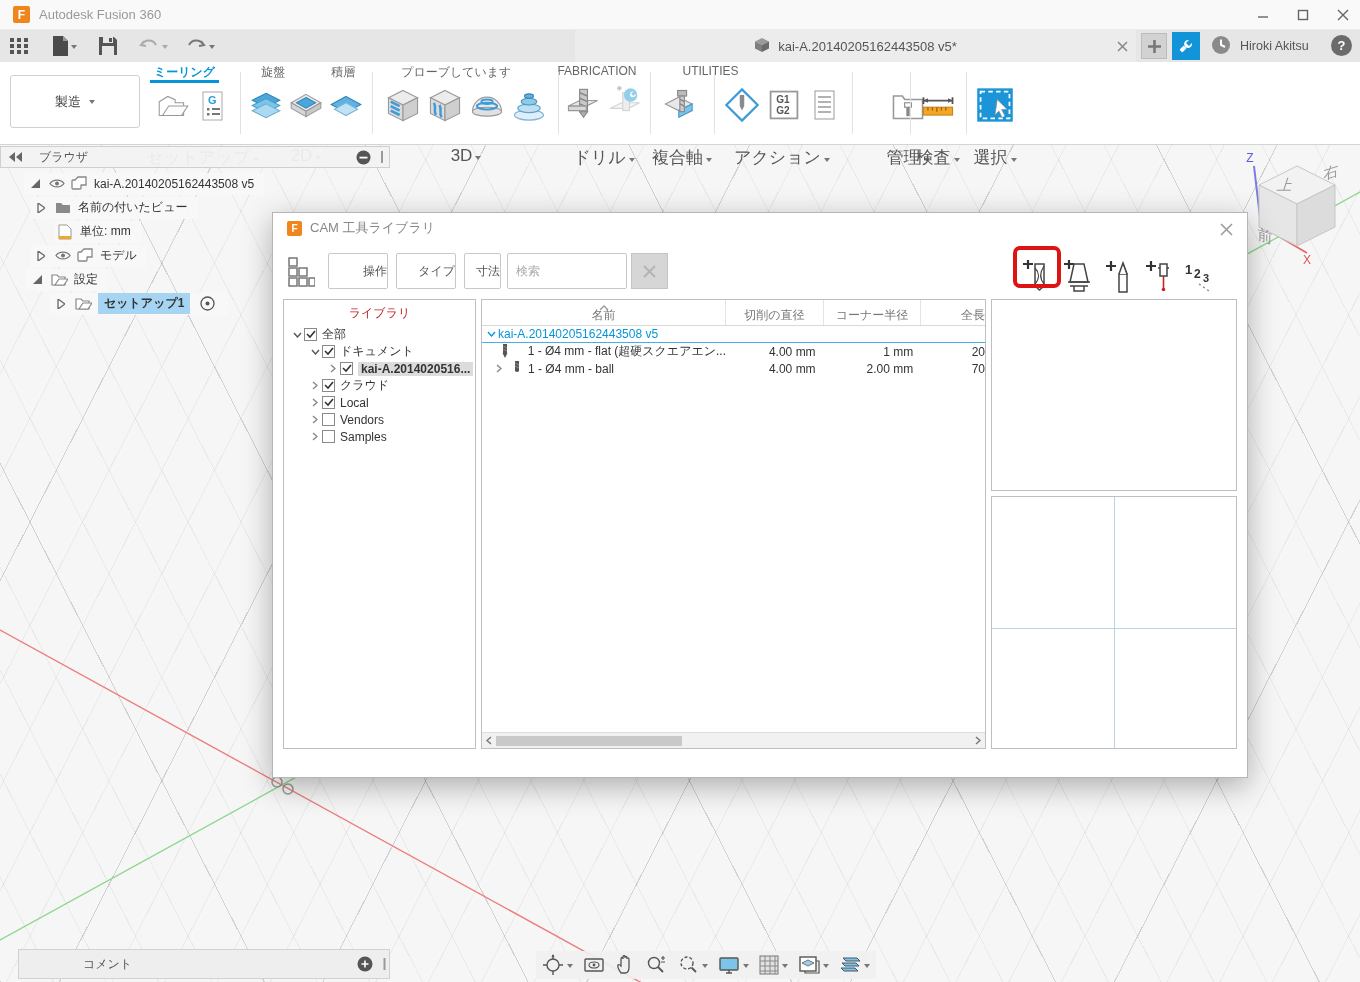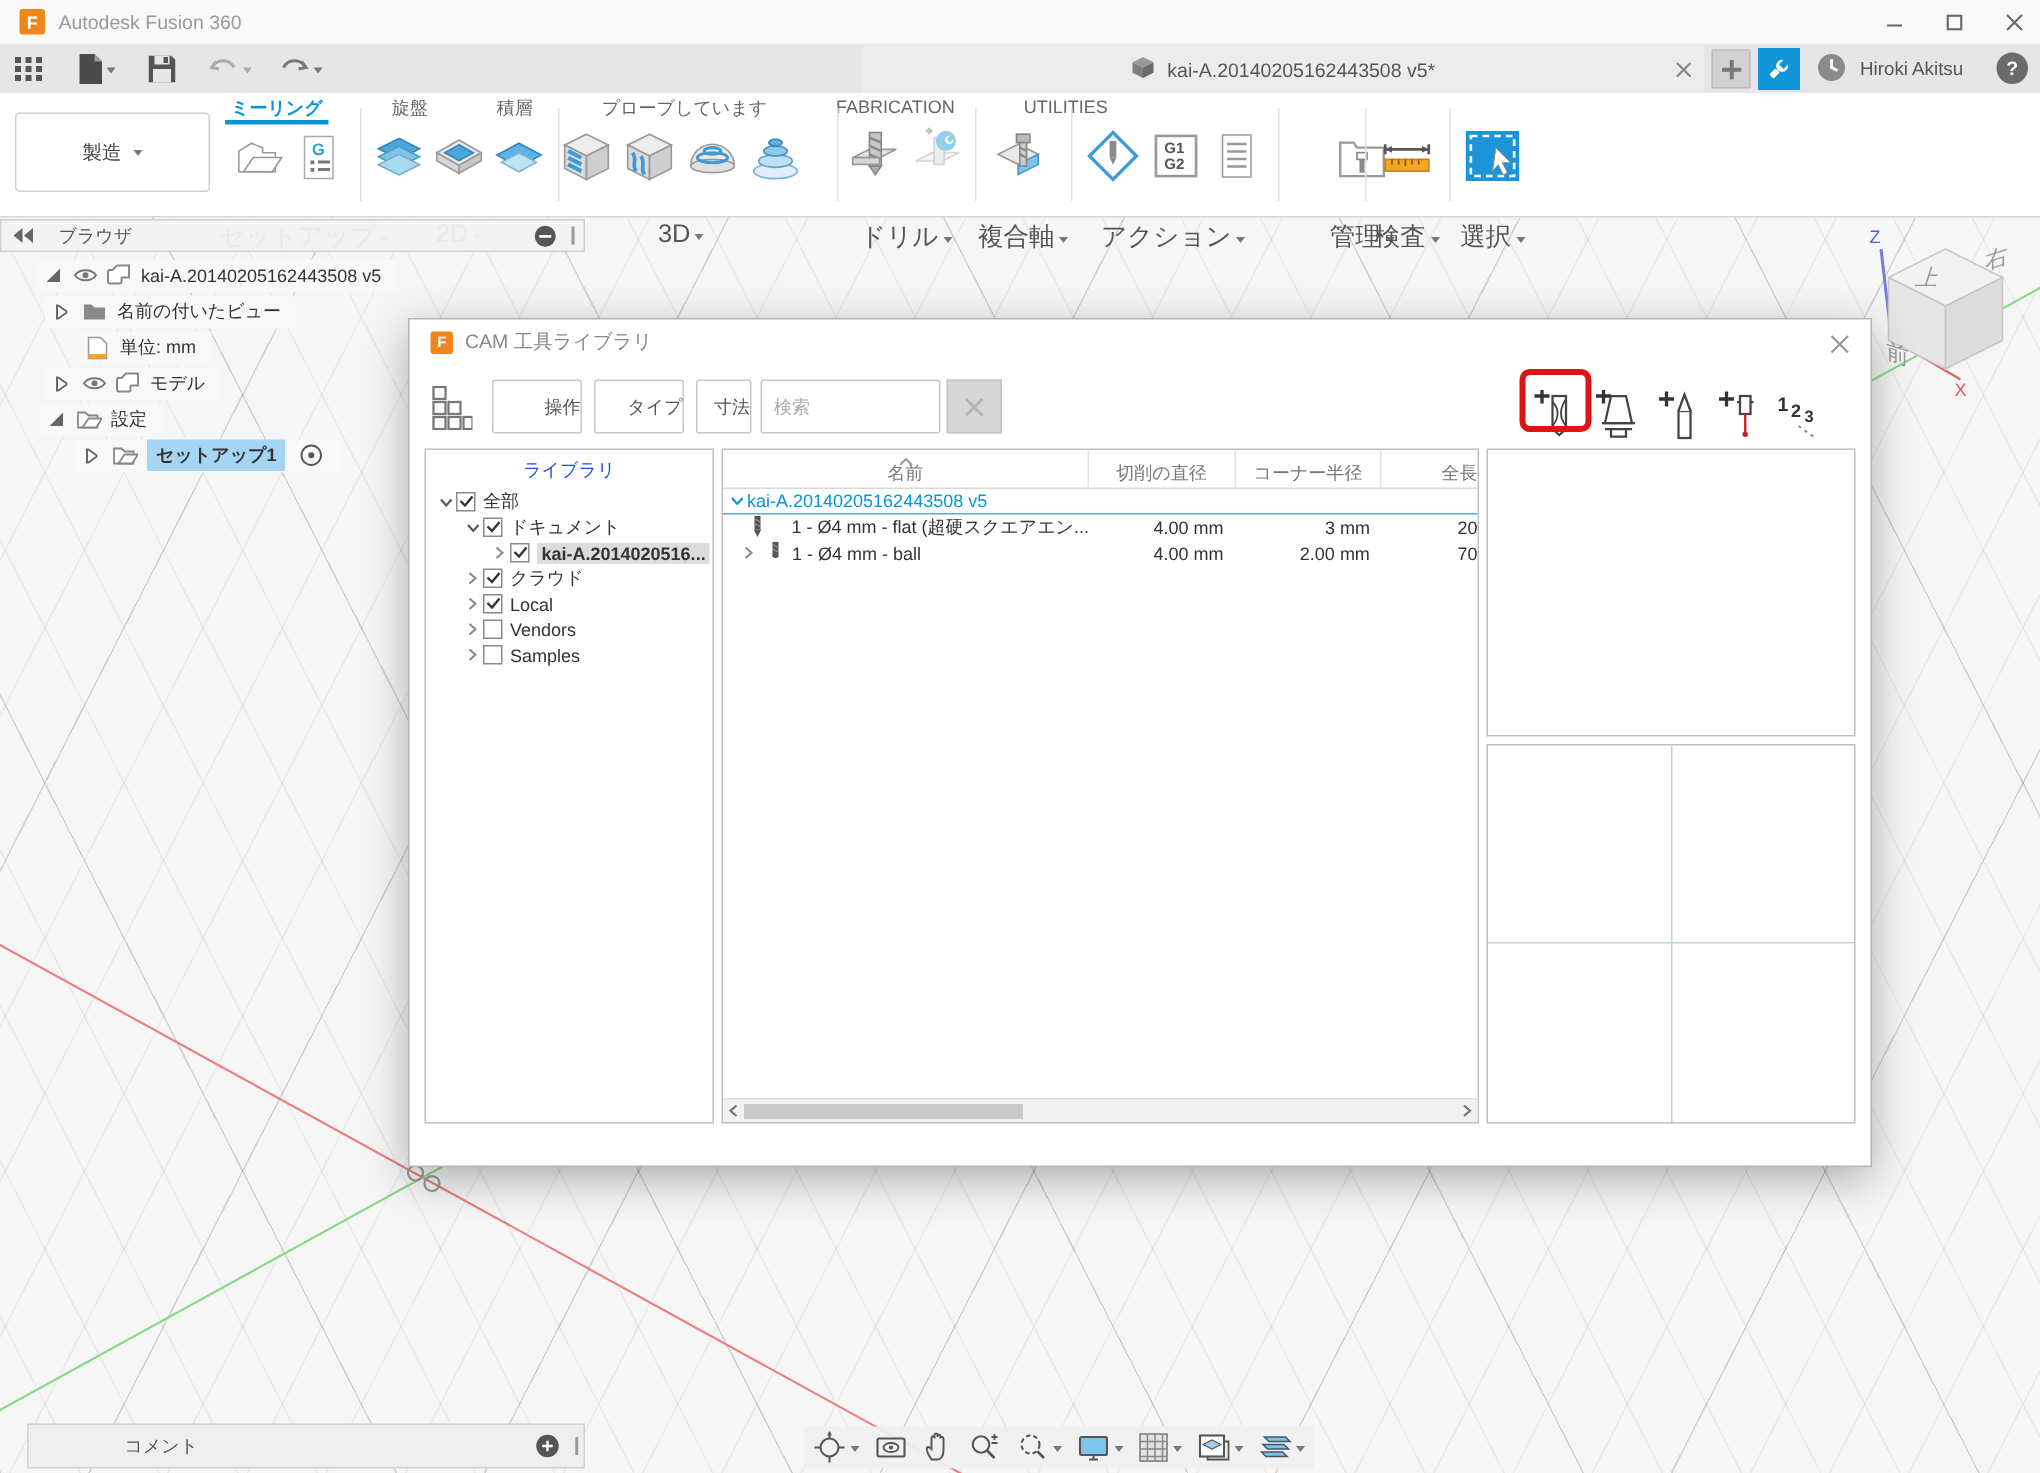--- a/index.html
+++ b/index.html
@@ -79,21 +79,21 @@
   .fbtn{position:absolute;top:40px;height:36px;border:1px solid #c8c8c8;background:#fff;border-radius:2px;
     display:flex;align-items:center;justify-content:flex-end;font-size:12px;color:#555;cursor:pointer;}
   .fsearch{position:absolute;left:234px;top:40px;width:120px;height:36px;border:1px solid #c8c8c8;border-radius:2px;
     font-size:12px;color:#333;padding:0 8px;outline:none;font-family:inherit;}
   .fsearch::placeholder{color:#aaa;}
   .fclear{position:absolute;left:358px;top:40px;width:37px;height:36px;background:#d6d6d6;border:1px solid #c4c4c4;
     display:flex;align-items:center;justify-content:center;}
   .toolbtn{position:absolute;top:46px;width:38px;height:36px;display:flex;align-items:center;justify-content:center;cursor:pointer;}
   .red-annot{position:absolute;left:740px;top:33px;width:48px;height:42px;border:4px solid #de1313;border-radius:7px;pointer-events:none;}
   .libpanel{position:absolute;left:10px;top:86px;width:193px;height:450px;border:1px solid #bfbfbf;overflow:hidden;}
-  .libhead{height:26px;display:flex;align-items:center;justify-content:center;font-size:12px;color:#1d4ed8;}
+  .libhead{height:26px;display:flex;align-items:center;justify-content:center;font-size:12px;color:#b91c1c;}
   .librow{display:flex;align-items:center;height:17px;font-size:12px;color:#333;white-space:nowrap;}
   .chk{width:13px;height:13px;border:1px solid #8a8a8a;background:#fff;display:inline-flex;align-items:center;justify-content:center;margin-right:5px;flex:0 0 13px;}
   .chev{width:14px;display:inline-flex;align-items:center;justify-content:center;flex:0 0 14px;}
   .libsel{background:#dcdcdc;font-weight:bold;padding:0 3px;}
 
   .tablepanel{position:absolute;left:208px;top:86px;width:505px;height:450px;border:1px solid #bfbfbf;overflow:hidden;}
   .thead{display:flex;height:26px;border-bottom:1px solid #d9d9d9;font-size:12px;color:#777;align-items:flex-end;}
   .th{display:flex;align-items:center;justify-content:center;height:100%;border-right:1px solid #e4e4e4;position:relative;}
   .th:last-child{border-right:none;}
   .sortmark{position:absolute;top:0px;left:50%;margin-left:-5px;}
@@ -298,21 +298,21 @@
         <span class="ricon">
           <svg width="36" height="36" viewBox="0 0 34 34">
               <polygon points="17,8 31,15.5 17,23 3,15.5" fill="#5fb2e2" stroke="#2d86b8"></polygon>
               <polygon points="17,14 28,20 17,26 6,20" fill="#bfe2f4" stroke="#7db6d4"></polygon>
             </svg></span>
       </div>
       <div class="rlabel"><span>2D</span><span class="caret"></span></div>
     </div>
     <div class="rsep" style="left:372px"></div>
 
-    <div class="rgroup" style="left:368px;width:172px">
+    <div class="rgroup" style="left:380px;width:172px">
       <div class="ricons">
         <span class="ricon">
           <svg width="38" height="38" viewBox="0 0 34 34">
               <polygon points="17,4 30,10.5 17,17 4,10.5" fill="#ececec" stroke="#999"></polygon>
               <polygon points="4,10.5 17,17 17,31 4,24.5" fill="#dcdcdc" stroke="#999"></polygon>
               <polygon points="17,17 30,10.5 30,24.5 17,31" fill="#cfcfcf" stroke="#999"></polygon>
               <path d="M6 14 L14 18 M6 18 L14 22 M6 22 L14 26" stroke="#3f9bd8" stroke-width="2.4" fill="none"></path>
             </svg></span>
         <span class="ricon">
           <svg width="38" height="38" viewBox="0 0 34 34">
@@ -769,21 +769,21 @@
           <span style="width:46px;display:inline-flex;justify-content:center">
             <svg width="8" height="15" viewBox="0 0 8 15">
                 <rect x="2" y="0" width="4" height="9" fill="#555"></rect>
                 <path d="M1.5 9 H6.5 L4 14 Z" fill="#555"></path>
                 <path d="M2 2 L6 4 M2 5 L6 7" stroke="#999" stroke-width="0.8"></path>
               </svg>
             </span>
           <span>1 - Ø4 mm - flat (超硬スクエアエン...</span>
         </div>
         <div class="tcell-num">4.00 mm</div>
-        <div class="tcell-num">3 mm</div>
+        <div class="tcell-num">1 mm</div>
         <div class="tcell-last">20</div>
       </div>
       <div class="trow">
         <div class="tcell-name">
           <span class="chev" style="margin-left:10px">
               <svg width="6" height="9">
                 <polyline points="1,1 5,4.5 1,8" fill="none" stroke="#888" stroke-width="1.4"></polyline>
               </svg>
             </span>
           <span style="width:22px;display:inline-flex;justify-content:center">

